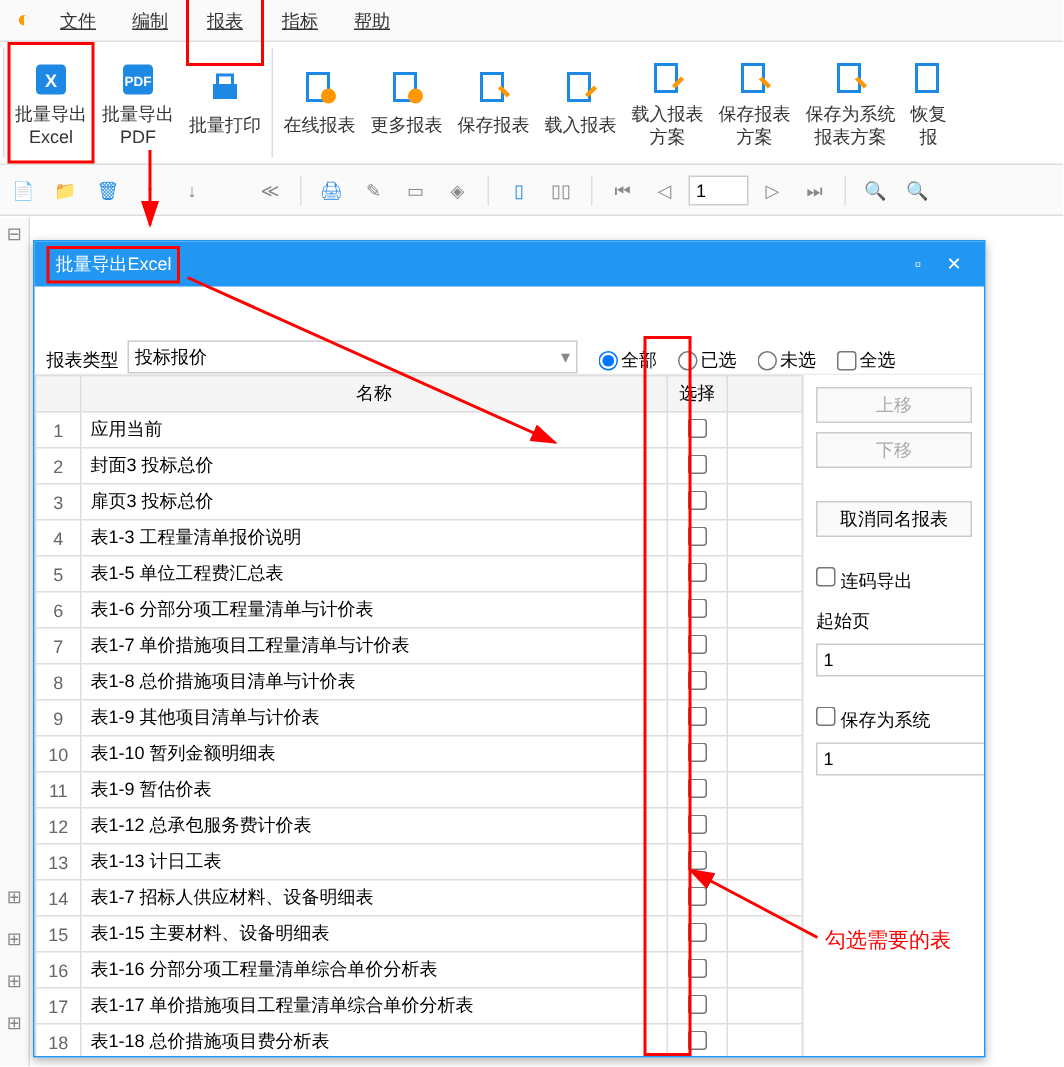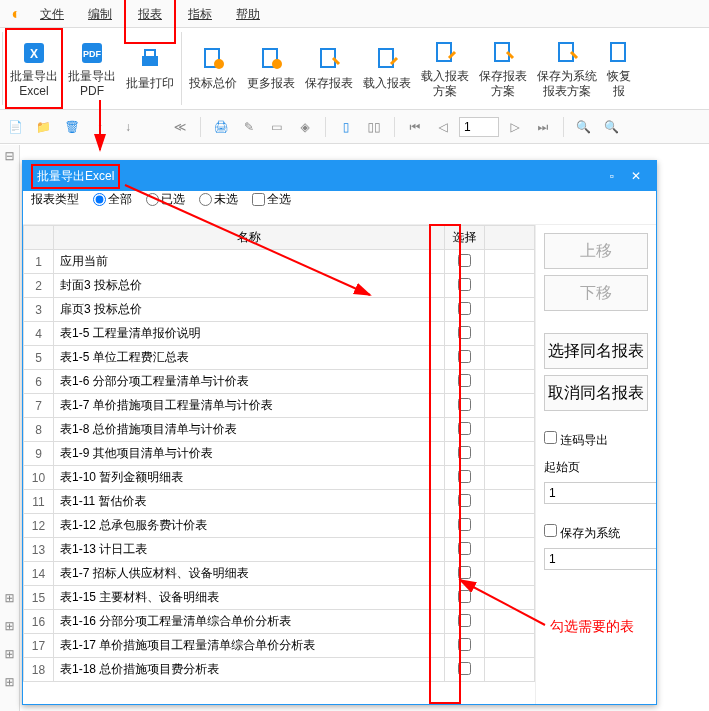--- a/index.html
+++ b/index.html
@@ -25,34 +25,34 @@
 
   .leftgutter { position:absolute; left:0; top:145px; width:20px; bottom:0; background:#fafafa; border-right:1px solid #ddd; }
   .leftgutter div { height:22px; display:flex; align-items:center; justify-content:center; color:#888; cursor:pointer; }
 
   .dialog { position:absolute; left:22px; top:160px; width:635px; height:545px; background:#fff; border:1px solid #2196f3; box-shadow:0 2px 6px rgba(0,0,0,.3); display:flex; flex-direction:column; }
   .dlg-title { height:30px; background:#2196f3; color:#fff; display:flex; align-items:center; padding:0 8px; }
   .dlg-title .ttl { flex:1; }
   .dlg-title .ttl span.hlbox { border: 2px solid #f00; padding: 2px 4px; display:inline-block; }
   .dlg-title .wbtn { width:24px; text-align:center; cursor:pointer; }
 
-  .dlg-filter { height:34px; display:flex; align-items:flex-start; padding:0 8px; gap:6px; border-bottom:1px solid #eee; }
+  .dlg-filter { height:34px; display:flex; align-items:flex-end; padding:0 8px; gap:6px; border-bottom:1px solid #eee;margin-top:25px; }
   .dlg-filter .sel { flex:0 0 300px; height:22px; border:1px solid #ccc; padding:0 4px; background:#fff; display:flex; align-items:center; justify-content:space-between; }
   .dlg-filter label { display:flex; align-items:center; gap:2px; margin-left:8px; }
 
   .dlg-body { flex:1; display:flex; overflow:hidden; }
   .tblwrap { flex:1; overflow-y:auto; border-right:1px solid #eee; }
   table { border-collapse: collapse; width:100%; }
   th, td { border:1px solid #ddd; padding:3px 6px; font-size:12px; text-align:left; height:22px; }
   th { background:#f5f5f5; text-align:center; font-weight:normal; }
   td.num { text-align:center; color:#666; width:30px; }
   td.chk { text-align:center; width:40px; }
 
   .sidepanel { width:120px; padding:8px; display:flex; flex-direction:column; gap:6px; font-size:12px; }
-  .sidepanel button { height:36px; border:1px solid #ccc; background:#fafafa; cursor:pointer; font-size:16px; }
+  .sidepanel button { height:24px; border:1px solid #ccc; background:#fafafa; cursor:pointer; font-size:12px; }
   .sidepanel .spin { display:flex; }
   .sidepanel .spin input { flex:1; height:22px; border:1px solid #ccc; padding:0 4px; font-size:12px; }
 
   .arrow { position:absolute; pointer-events:none; }
   .annotation { position:absolute; color:#f00; font-size:14px; pointer-events:none; }
 </style>
 </head>
 <body>
 
 <div class="menubar">
@@ -96,21 +96,21 @@
     <div>批量打印</div>
   </div>
   <div class="sep"></div>
   <div class="rbtn">
     <div class="ic">
         <svg width="26" height="26">
           <rect x="5" y="3" width="14" height="18" fill="none" stroke="#1e88e5" stroke-width="2"></rect>
           <circle cx="19" cy="18" r="5" fill="#ff9800"></circle>
         </svg>
       </div>
-    <div>投标总价</div>
+    <div>在线报表</div>
   </div>
   <div class="rbtn">
     <div class="ic">
         <svg width="26" height="26">
           <rect x="5" y="3" width="14" height="18" fill="none" stroke="#1e88e5" stroke-width="2"></rect>
           <circle cx="19" cy="18" r="5" fill="#ff9800"></circle>
         </svg>
       </div>
     <div>更多报表</div>
   </div>
@@ -249,20 +249,24 @@
 </div>
 
 <div class="dialog">
   <div class="dlg-title">
     <div class="ttl"><span class="hlbox">批量导出Excel</span></div>
     <div class="wbtn"><span>▫</span></div>
     <div class="wbtn"><span>✕</span></div>
   </div>
   <div class="dlg-filter">
     <span>报表类型</span>
+    <div class="sel">
+      <span>投标报价</span>
+      <span style="color:#888">▾</span>
+    </div>
     <label>
         <input type="radio" checked="" style=""> 
         <span>全部</span>
       </label>
     <label>
         <input type="radio" style=""> 
         <span>已选</span>
       </label>
     <label>
         <input type="radio" style=""> 
@@ -298,21 +302,21 @@
               <td></td>
             </tr>
             <tr>
               <td class="num">3</td>
               <td>扉页3 投标总价</td>
               <td class="chk"><input type="checkbox" style=""></td>
               <td></td>
             </tr>
             <tr>
               <td class="num">4</td>
-              <td>表1-5 工程量清单报价说明</td>
+              <td>表1-3 工程量清单报价说明</td>
               <td class="chk"><input type="checkbox" style=""></td>
               <td></td>
             </tr>
             <tr>
               <td class="num">5</td>
               <td>表1-5 单位工程费汇总表</td>
               <td class="chk"><input type="checkbox" style=""></td>
               <td></td>
             </tr>
             <tr>
@@ -340,21 +344,21 @@
               <td></td>
             </tr>
             <tr>
               <td class="num">10</td>
               <td>表1-10 暂列金额明细表</td>
               <td class="chk"><input type="checkbox" style=""></td>
               <td></td>
             </tr>
             <tr>
               <td class="num">11</td>
-              <td>表1-11 暂估价表</td>
+              <td>表1-9 暂估价表</td>
               <td class="chk"><input type="checkbox" style=""></td>
               <td></td>
             </tr>
             <tr>
               <td class="num">12</td>
               <td>表1-12 总承包服务费计价表</td>
               <td class="chk"><input type="checkbox" style=""></td>
               <td></td>
             </tr>
             <tr>
@@ -393,21 +397,20 @@
               <td class="chk"><input type="checkbox" style=""></td>
               <td></td>
             </tr>
           </tbody>
       </table>
     </div>
     <div class="sidepanel">
       <button disabled="" style="color:#aaa">上移</button>
       <button disabled="" style="color:#aaa">下移</button>
       <div style="height:10px"></div>
-      <button>选择同名报表</button>
       <button>取消同名报表</button>
       <div style="height:8px"></div>
       <label><input type="checkbox" style=""> <span>连码导出</span></label>
       <div style="margin-top:4px">起始页</div>
       <div class="spin">
         <input value="1" style="">
 
       </div>
       <div style="height:8px"></div>
       <label><input type="checkbox" style=""> <span>保存为系统</span></label>

